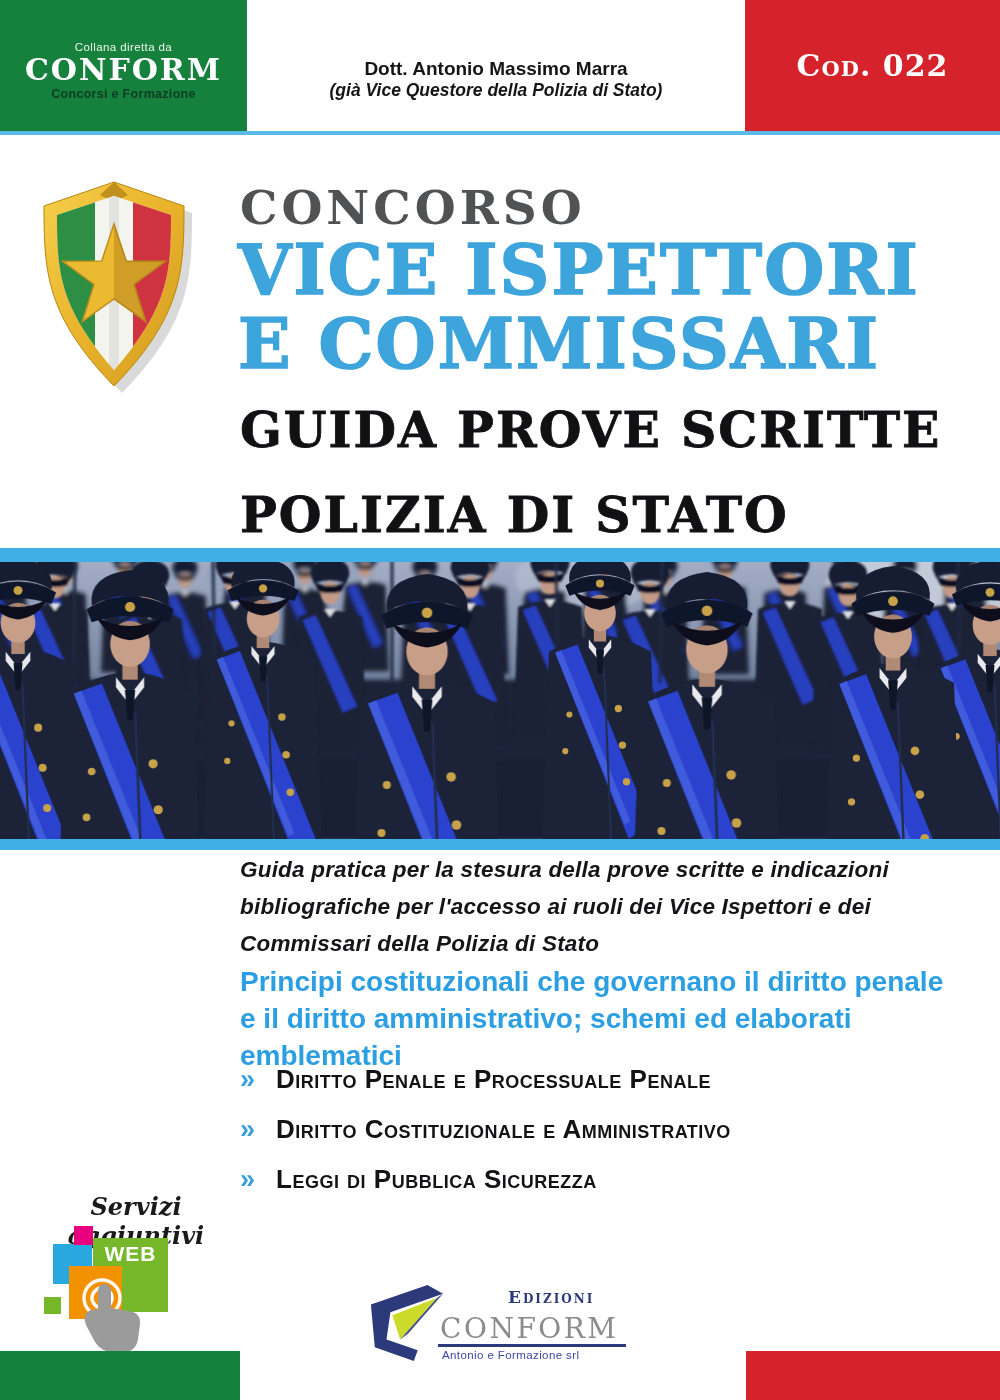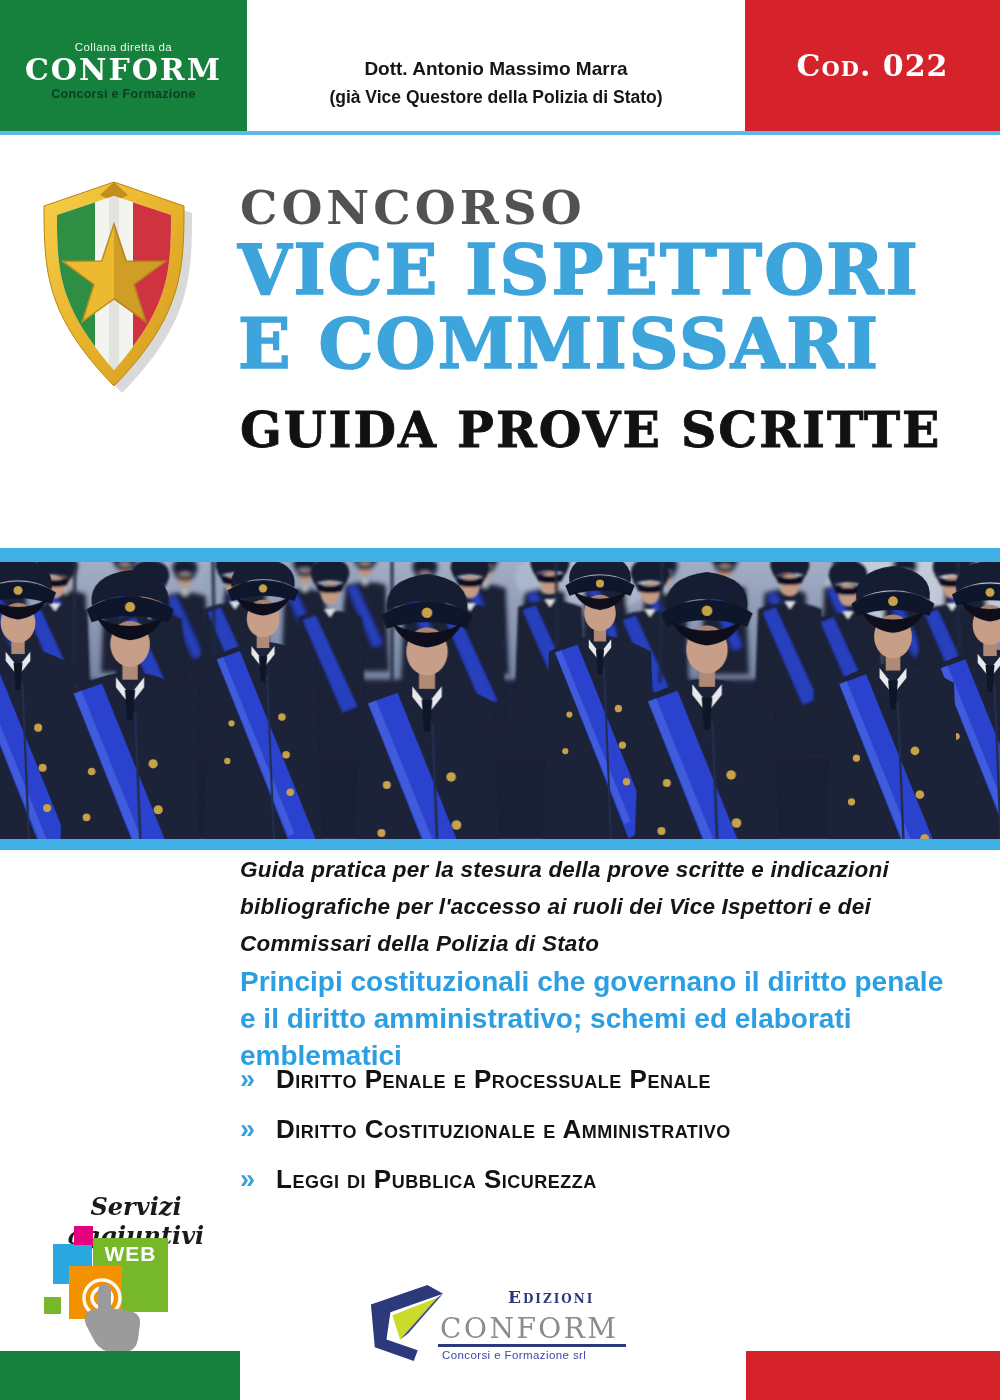--- a/index.html
+++ b/index.html
@@ -12,21 +12,21 @@
              display:flex;flex-direction:column;align-items:center;justify-content:center;text-align:center;}
   .hdr-red{left:745px;top:0;width:255px;height:131px;background:#d6222a;
            display:flex;align-items:center;justify-content:center;text-align:right;}
   .hdr-line{left:0;top:131px;width:1000px;height:4px;background:#5cbae9;}
   .series-tagline{color:#eef6ef;font-size:11.5px;letter-spacing:.4px;margin-top:10px;}
   .series-brand{color:#ffffff;font-family:"DejaVu Serif",serif;font-weight:700;font-size:30px;
                 letter-spacing:2px;line-height:34px;}
   .series-sub{color:#0d3d22;font-size:12.5px;font-weight:700;letter-spacing:.3px;}
   .author-block{left:247px;top:58px;width:498px;text-align:center;color:#151515;}
   .author-name{font-size:19px;font-weight:700;}
-  .author-role{font-size:17.5px;font-weight:700;margin-top:7px;}
+  .author-role{font-size:17.5px;font-weight:700;font-style:italic;}
   .code-badge{color:#ffffff;font-family:"DejaVu Serif",serif;font-weight:700;font-size:30px;
               font-variant:small-caps;letter-spacing:1px;}
 
   
   .kicker{left:240px;top:180px;color:#515254;font-family:"DejaVu Serif",serif;font-weight:700;
           font-size:47px;letter-spacing:4px;}
   .title-main{left:238px;color:#3da4dc;font-family:"DejaVu Serif",serif;font-weight:700;
               font-size:69px;letter-spacing:2px;-webkit-text-stroke:1.6px #3da4dc;white-space:nowrap;}
   .title-l1{top:229px;} .title-l2{top:303px;}
   .title-sub{left:240px;color:#111113;font-family:"DejaVu Serif",serif;font-weight:700;
@@ -121,20 +121,21 @@
       <rect x="76" y="18" width="10" height="180" fill="rgba(0,0,0,0.07)"></rect>
     </g>
     <polygon points="81,48 93.3,85 132.4,85.3 101,108.5 112.7,145.7 81,123 49.3,145.7 61,108.5 29.6,85.3 68.7,85" fill="#ecba31" stroke="#bd8f20" stroke-width="1.5"></polygon>
     <polygon points="81,48 93.3,85 132.4,85.3 101,108.5 112.7,145.7 81,123" fill="rgba(135,86,10,0.28)"></polygon>
   </svg>
 
   <div class="abs kicker">CONCORSO</div>
   <div class="abs title-main title-l2">E COMMISSARI</div>
   <div class="abs title-main title-l1">VICE ISPETTORI</div>
   <div class="abs title-sub sub-l1">GUIDA PROVE SCRITTE</div>
+  <div class="abs title-sub sub-l2">POLIZIA DI STATO</div>
 
   <div class="abs band band-top"></div>
   <div class="abs photo">
     <svg viewBox="0 0 1000 278" preserveAspectRatio="none">
       <defs>
         <linearGradient id="pbg" x1="0" y1="0" x2="0" y2="1">
           <stop offset="0" stop-color="#a3aec5"></stop>
             <stop offset="0.45" stop-color="#73819f"></stop>
             <stop offset="1" stop-color="#515f82"></stop>
         </linearGradient>
@@ -297,16 +298,16 @@
 
   <div class="abs publisher">
     <svg class="pub-mark" viewBox="0 0 84 80">
       <path d="M6,22 L64,2 L80,11 L26,30 L22,58 L54,69 L50,80 L10,66 Z" fill="#2c3a7c"></path>
       <path d="M28,33 L74,15 L36,58 Z" fill="#cbdb2a"></path>
       <path d="M74,15 L80,11 L44,52 L36,58 Z" fill="#2c3a7c" opacity="0.9"></path>
     </svg>
     <span class="pub-imprint">Edizioni</span>
     <span class="pub-brand">CONFORM</span>
     <span class="pub-underline"></span>
-    <span class="pub-sub">Concorsi e Formazione srl</span>
+    <span class="pub-sub">Antonio e Formazione srl</span>
   </div>
 
 </div>
 
 </body></html>

